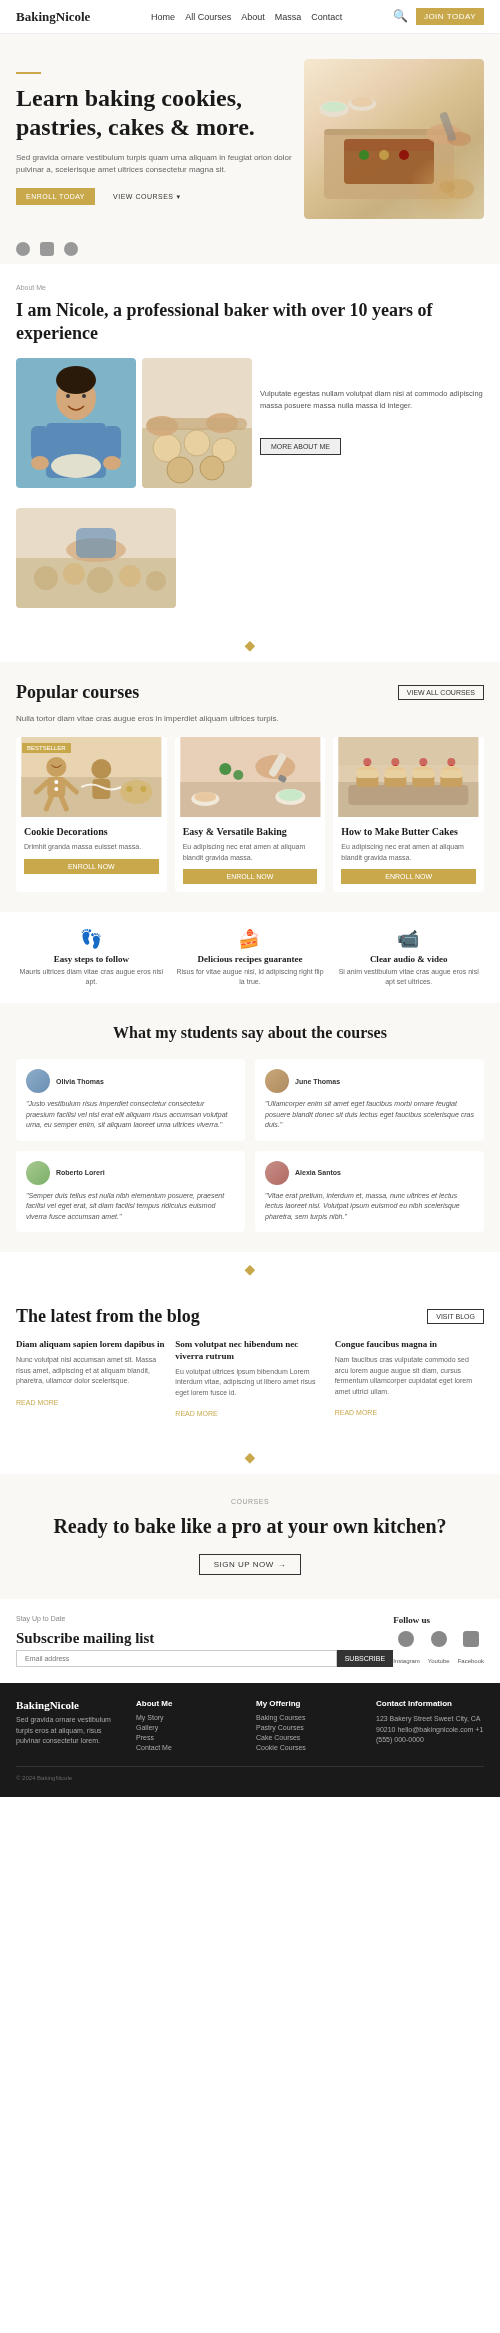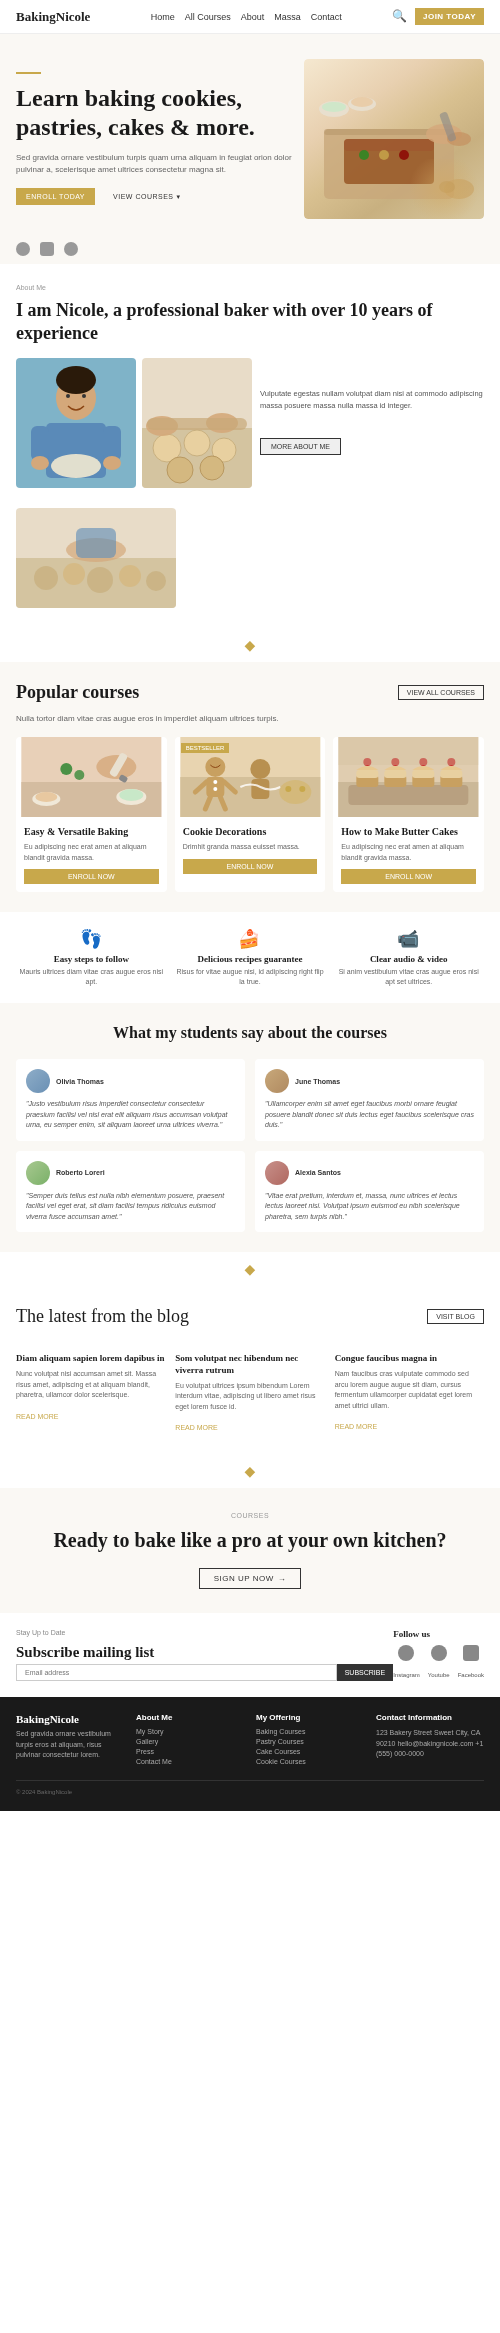--- a/index.html
+++ b/index.html
@@ -11,21 +11,21 @@
       padding: 8px 16px; background: #fff; border-bottom: 1px solid #eee;
       position: sticky; top: 0; z-index: 100;
     }
     .nav-logo { font-size: 13px; font-weight: bold; color: #222; font-family: Georgia, serif; }
     .nav-links { display: flex; gap: 10px; align-items: center; margin-left: 10px; }
     .nav-links a { font-size: 9px; color: #333; text-decoration: none; font-family: Arial, sans-serif; }
     .nav-right { display: flex; align-items: center; gap: 8px; }
     .nav-search { font-size: 12px; cursor: pointer; }
     .nav-btn {
       background: #c8a84b; color: #fff; font-size: 8px; padding: 4px 8px;
-      border: none; cursor: pointer; font-family: Arial, sans-serif; letter-spacing: 0.5px; text-transform: uppercase; font-weight: bold;
+      border: none; cursor: pointer; font-family: Arial, sans-serif; letter-spacing: 0.5px; text-transform: uppercase;
     }
 
     
     .hero {
       display: flex; align-items: center; padding: 20px 16px 10px;
       background: #faf8f4; min-height: 200px; position: relative;
     }
     .hero-left { flex: 1; padding-right: 10px; }
     .hero-accent { width: 25px; height: 2px; background: #c8a84b; margin-bottom: 10px; }
     .hero-title { font-size: 24px; font-weight: bold; color: #1a1a1a; line-height: 1.2; margin-bottom: 10px; }
@@ -109,26 +109,26 @@
     .avatar-1 { background: linear-gradient(135deg, #8eadc8, #6a90b4); }
     .avatar-2 { background: linear-gradient(135deg, #c8a87a, #b08a60); }
     .avatar-3 { background: linear-gradient(135deg, #a8c890, #7ab068); }
     .avatar-4 { background: linear-gradient(135deg, #c8908a, #b06860); }
     .testimonial-name { font-size: 7px; font-weight: bold; color: #333; font-family: Arial, sans-serif; }
     .testimonial-text { font-size: 7px; color: #555; line-height: 1.5; font-family: Arial, sans-serif; font-style: italic; }
 
     
     .blog-section { padding: 20px 16px; background: #fff; }
     .blog-header { display: flex; justify-content: space-between; align-items: center; margin-bottom: 6px; }
-    .blog-title { font-size: 18px; font-weight: normal; color: #1a1a1a; }
+    .blog-title { font-size: 18px; font-weight: bold; color: #1a1a1a; }
     .visit-blog-btn {
       border: 1px solid #333; padding: 3px 8px; font-size: 7px;
       font-family: Arial, sans-serif; text-transform: uppercase; cursor: pointer; color: #333; background: transparent;
     }
-    .blog-grid { display: flex; gap: 10px; margin-top: 26px; }
+    .blog-grid { display: flex; gap: 10px; margin-top: 12px; }
     .blog-card { flex: 1; }
     .blog-card-title { font-size: 9px; font-weight: bold; color: #1a1a1a; margin-bottom: 4px; line-height: 1.3; }
     .blog-card-desc { font-size: 7px; color: #666; line-height: 1.5; margin-bottom: 4px; font-family: Arial, sans-serif; }
     .read-more { font-size: 7px; color: #c8a84b; font-family: Arial, sans-serif; text-transform: uppercase; cursor: pointer; text-decoration: none; }
 
     
     .cta-section { padding: 24px 16px; background: #faf8f4; text-align: center; }
     .cta-label { font-size: 7px; color: #999; font-family: Arial, sans-serif; text-transform: uppercase; letter-spacing: 0.5px; margin-bottom: 8px; }
     .cta-title { font-size: 20px; font-weight: bold; color: #1a1a1a; line-height: 1.3; margin-bottom: 14px; text-align: center; }
     .sign-up-btn {
@@ -327,50 +327,20 @@
 <section class="courses-section">
   <div class="courses-header">
     <h2 class="section-title">Popular courses</h2>
     <button class="view-all-btn">VIEW ALL COURSES</button>
   </div>
   <p class="courses-subtitle">Nulla tortor diam vitae cras augue eros in imperdiet aliquam ultrices turpis.</p>
   <div class="courses-grid">
 
     <div class="course-card">
       <div class="course-img-wrap">
-        <svg width="100%" height="80" viewBox="0 0 140 80">
-          <rect width="140" height="80" fill="#e8d0b8"></rect>
-          <rect x="0" y="45" width="140" height="35" fill="#d4bca0"></rect>
-
-          <circle cx="50" cy="38" rx="22" ry="20" fill="#e8c898" opacity="0.9"></circle>
-          <circle cx="50" cy="36" rx="18" ry="16" fill="#d4b080" opacity="0.8"></circle>
-
-          <circle cx="45" cy="32" r="6" fill="#3a8a3a" opacity="0.9"></circle>
-          <circle cx="58" cy="38" r="5" fill="#3a8a3a" opacity="0.8"></circle>
-
-          <ellipse cx="95" cy="30" rx="20" ry="12" fill="#d4a87a" opacity="0.8"></ellipse>
-
-          <rect x="100" y="15" width="8" height="25" rx="3" fill="#e8e0d0" transform="rotate(30, 100, 15)"></rect>
-          <rect x="100" y="37" width="8" height="6" rx="2" fill="#888" transform="rotate(30, 100, 37)"></rect>
-
-          <ellipse cx="110" cy="60" rx="15" ry="8" fill="#f0e8d8"></ellipse>
-          <ellipse cx="110" cy="58" rx="12" ry="6" fill="#c8e8c8"></ellipse>
-          <ellipse cx="25" cy="62" rx="14" ry="7" fill="#f0e8d8"></ellipse>
-          <ellipse cx="25" cy="60" rx="11" ry="5" fill="#e8c8a0"></ellipse>
-        </svg>
-      </div>
-      <div class="course-body">
-        <p class="course-title">Easy &amp; Versatile Baking</p>
-        <p class="course-desc">Eu adipiscing nec erat amen at aliquam blandit gravida massa.</p>
-        <button class="enroll-btn">Enroll Now</button>
-      </div>
-    </div>
-
-    <div class="course-card">
-      <div class="course-img-wrap">
         <div class="course-badge">bestseller</div>
         <svg width="100%" height="80" viewBox="0 0 140 80">
           <rect width="140" height="80" fill="#e8d4b0"></rect>
           <rect x="0" y="40" width="140" height="40" fill="#d4c09a"></rect>
 
           <ellipse cx="35" cy="30" rx="10" ry="10" fill="#c8a060"></ellipse>
           <rect x="26" y="40" width="18" height="20" rx="4" fill="#c8a060"></rect>
           <line x1="26" y1="45" x2="15" y2="55" stroke="#c8a060" stroke-width="5" stroke-linecap="round"></line>
           <line x1="44" y1="45" x2="55" y2="55" stroke="#c8a060" stroke-width="5" stroke-linecap="round"></line>
           <line x1="30" y1="60" x2="25" y2="72" stroke="#c8a060" stroke-width="5" stroke-linecap="round"></line>
@@ -387,20 +357,50 @@
           <path d="M60,50 Q70,45 80,50 Q90,55 100,50" stroke="#fff" stroke-width="2" fill="none" opacity="0.8"></path>
 
           <ellipse cx="115" cy="55" rx="16" ry="12" fill="#d4b878" opacity="0.9"></ellipse>
           <circle cx="108" cy="52" r="3" fill="#c8a84b"></circle>
           <circle cx="122" cy="52" r="3" fill="#c8a84b"></circle>
         </svg>
       </div>
       <div class="course-body">
         <p class="course-title">Cookie Decorations</p>
         <p class="course-desc">Drimhit granda massa euisset massa.</p>
+        <button class="enroll-btn">Enroll Now</button>
+      </div>
+    </div>
+
+    <div class="course-card">
+      <div class="course-img-wrap">
+        <svg width="100%" height="80" viewBox="0 0 140 80">
+          <rect width="140" height="80" fill="#e8d0b8"></rect>
+          <rect x="0" y="45" width="140" height="35" fill="#d4bca0"></rect>
+
+          <circle cx="50" cy="38" rx="22" ry="20" fill="#e8c898" opacity="0.9"></circle>
+          <circle cx="50" cy="36" rx="18" ry="16" fill="#d4b080" opacity="0.8"></circle>
+
+          <circle cx="45" cy="32" r="6" fill="#3a8a3a" opacity="0.9"></circle>
+          <circle cx="58" cy="38" r="5" fill="#3a8a3a" opacity="0.8"></circle>
+
+          <ellipse cx="95" cy="30" rx="20" ry="12" fill="#d4a87a" opacity="0.8"></ellipse>
+
+          <rect x="100" y="15" width="8" height="25" rx="3" fill="#e8e0d0" transform="rotate(30, 100, 15)"></rect>
+          <rect x="100" y="37" width="8" height="6" rx="2" fill="#888" transform="rotate(30, 100, 37)"></rect>
+
+          <ellipse cx="110" cy="60" rx="15" ry="8" fill="#f0e8d8"></ellipse>
+          <ellipse cx="110" cy="58" rx="12" ry="6" fill="#c8e8c8"></ellipse>
+          <ellipse cx="25" cy="62" rx="14" ry="7" fill="#f0e8d8"></ellipse>
+          <ellipse cx="25" cy="60" rx="11" ry="5" fill="#e8c8a0"></ellipse>
+        </svg>
+      </div>
+      <div class="course-body">
+        <p class="course-title">Easy &amp; Versatile Baking</p>
+        <p class="course-desc">Eu adipiscing nec erat amen at aliquam blandit gravida massa.</p>
         <button class="enroll-btn">Enroll Now</button>
       </div>
     </div>
 
     <div class="course-card">
       <div class="course-img-wrap">
         <svg width="100%" height="80" viewBox="0 0 140 80">
           <rect width="140" height="80" fill="#e0cdb0"></rect>
           <rect x="0" y="45" width="140" height="35" fill="#cbb898"></rect>
 

